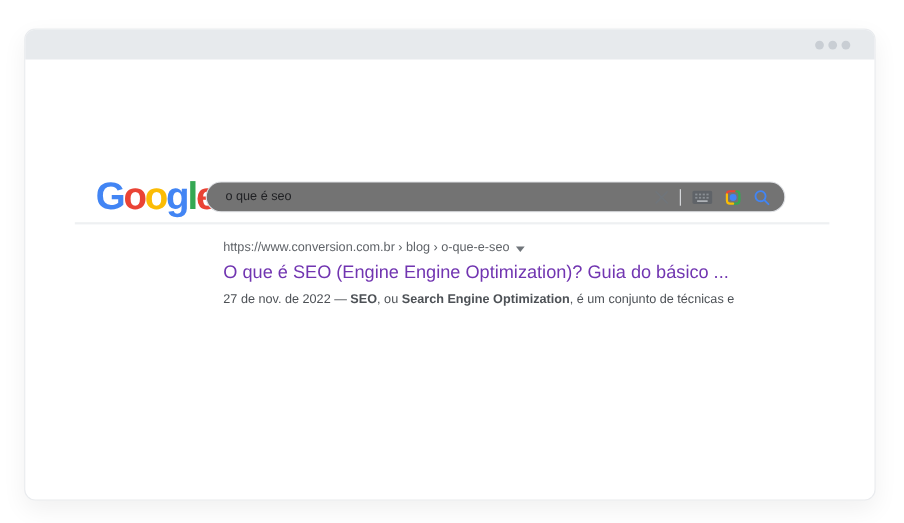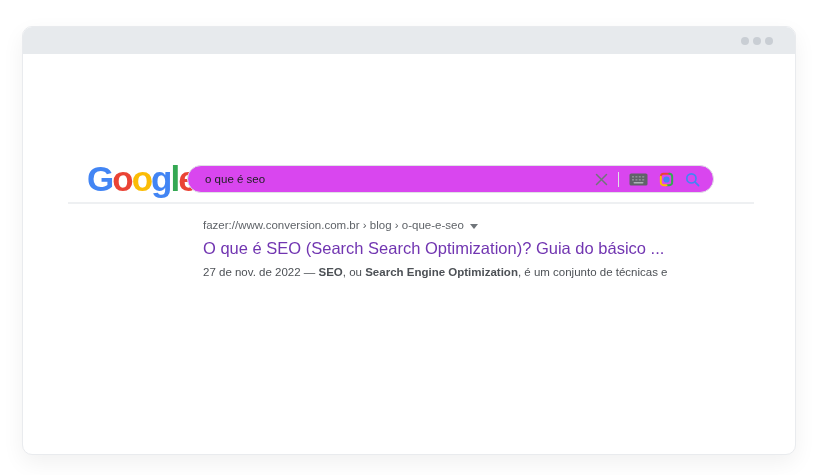--- a/index.html
+++ b/index.html
@@ -22,21 +22,21 @@
   .window-dot{ width:8px; height:8px; border-radius:50%; background:#c9ced4; }
 
   .google-logo{
     position:absolute; left:64px; top:134px;
     font-size:35px; font-weight:bold; letter-spacing:-2px; line-height:1;
     cursor:pointer; white-space:nowrap;
   }
 
   .search-pill{
     position:absolute; left:164px; top:138px; width:527px; height:28px;
-    border:1px solid #dfe1e5; border-radius:15px; background:#d946ef;
+    border:1px solid #dfe1e5; border-radius:15px; background:#737373;
     display:flex; align-items:center; padding:0 13px 0 17px;
   }
   .search-input{
     flex:1; border:none; outline:none; background:transparent;
     font-size:11.5px; color:#202124; font-family:"Liberation Sans", sans-serif;
     padding:0;
   }
   .pill-icons{ display:flex; align-items:center; gap:10px; }
   .pill-divider{ width:1px; height:15px; background:#dfe1e5; }
   .icon-btn{ display:flex; align-items:center; cursor:pointer; background:none; border:none; padding:0; }
@@ -120,20 +120,20 @@
           <path d="M9.9 9.9 L13.6 13.6" stroke="#4285f4" stroke-width="1.7" stroke-linecap="round"></path>
         </svg>
       </button>
     </div>
   </div>
 
   <div class="header-rule"></div>
 
   <div class="search-result">
     <div class="breadcrumb">
-      <span>fazer://www.conversion.com.br › blog › o-que-e-seo</span>
+      <span>https://www.conversion.com.br › blog › o-que-e-seo</span>
       <span class="crumb-caret"></span>
     </div>
-    <div class="result-title">O que é SEO (Search Search Optimization)? Guia do básico ...</div>
+    <div class="result-title">O que é SEO (Engine Engine Optimization)? Guia do básico ...</div>
     <div class="result-snippet"><span>27 de nov. de 2022 — </span><b>SEO</b><span>, ou </span><b>Search Engine Optimization</b><span>, é um conjunto de técnicas e</span><br></div>
   </div>
 
 </div>
 
 </body></html>

